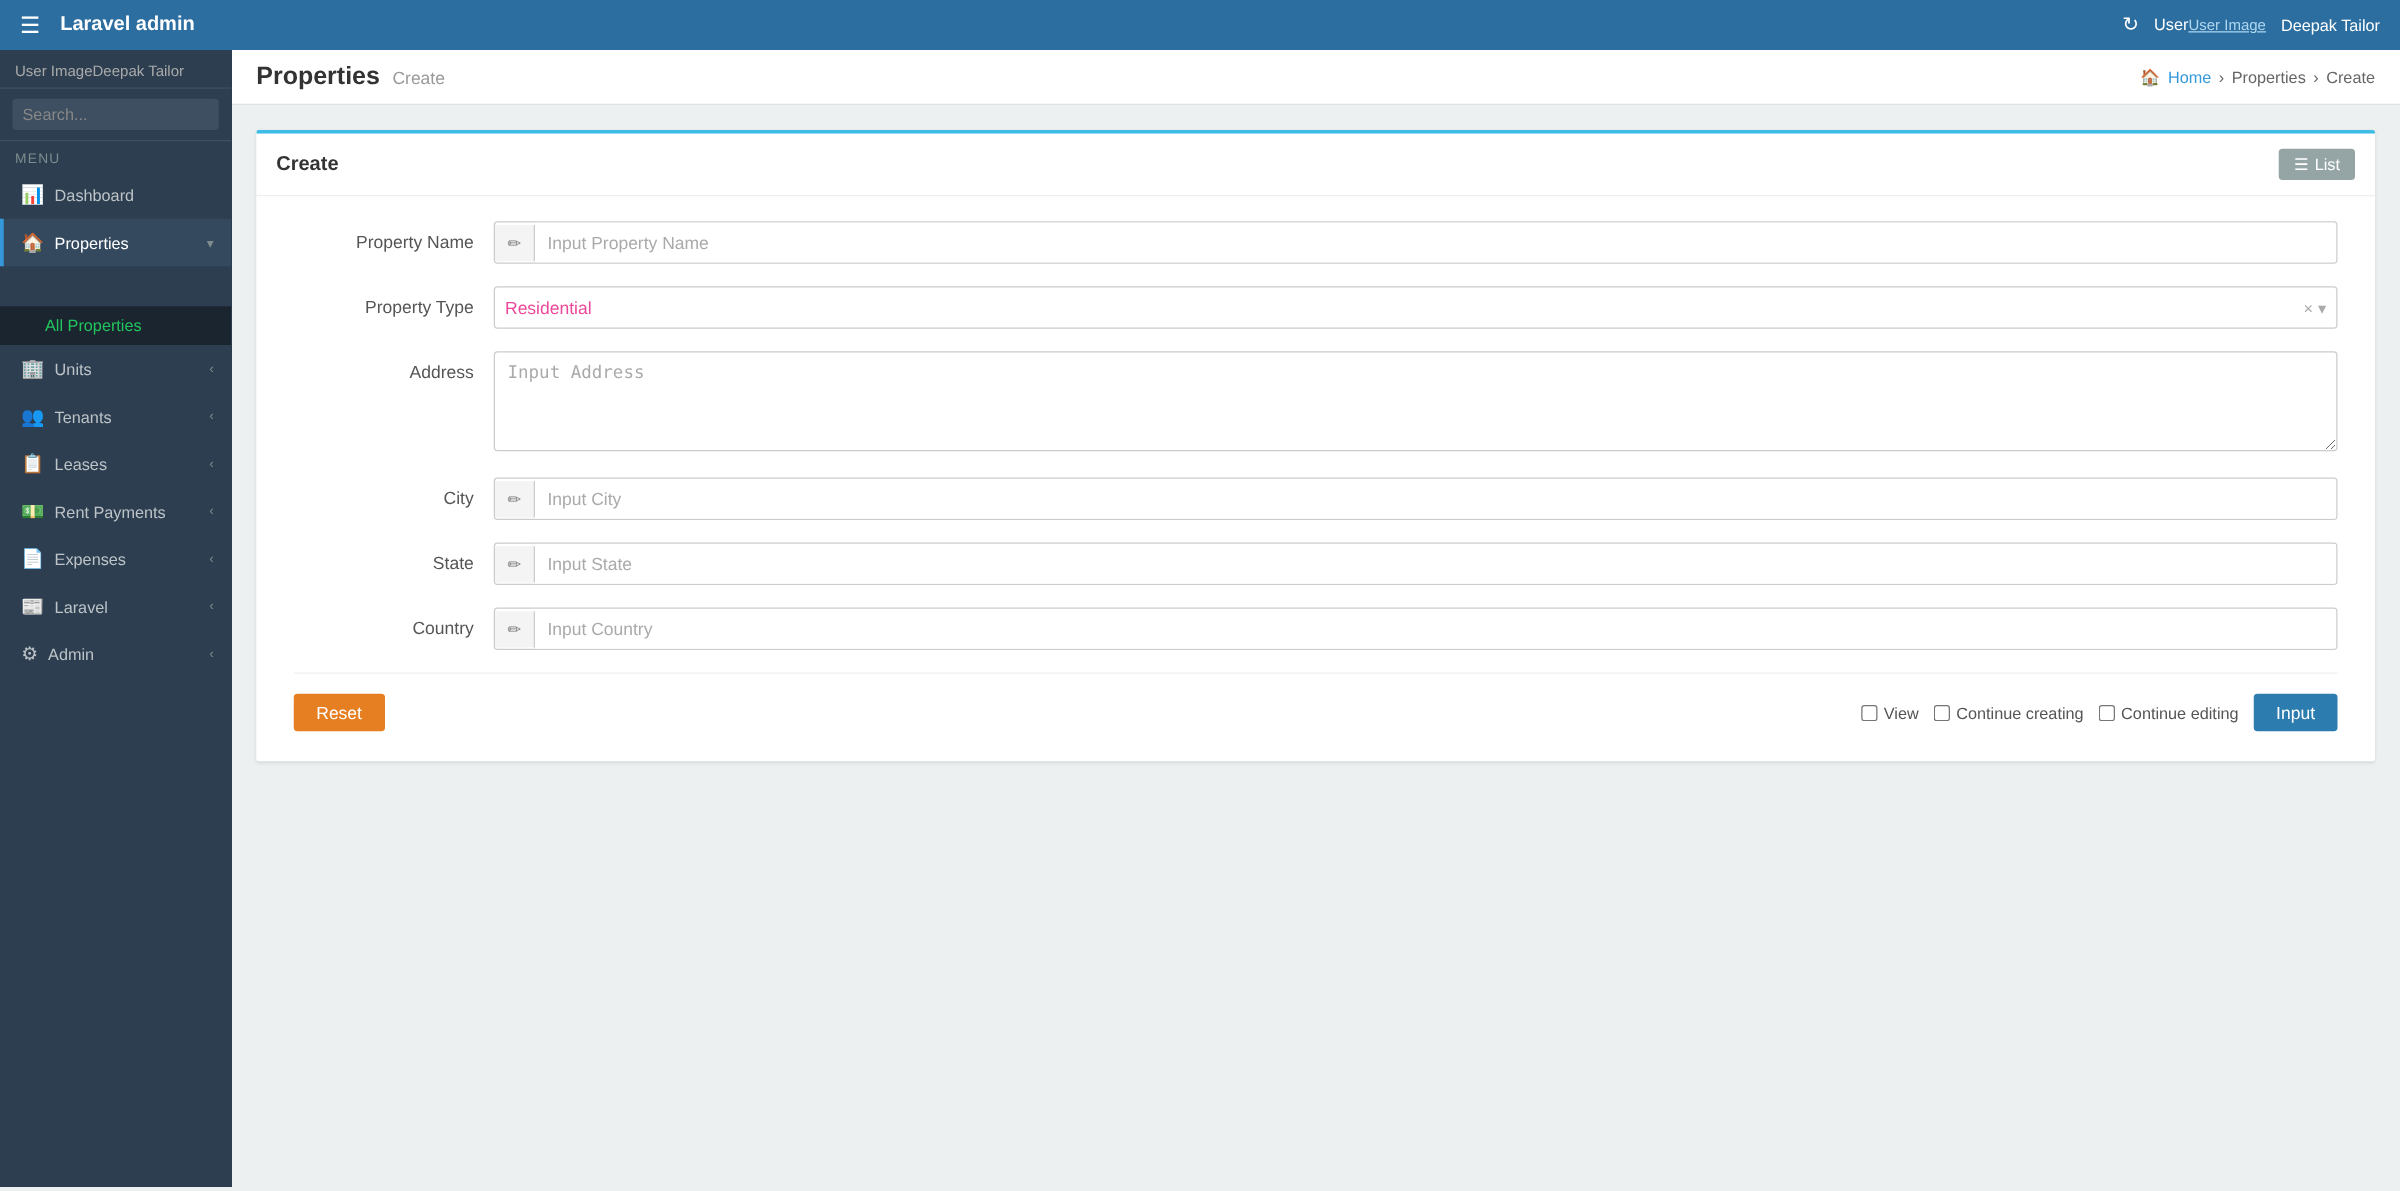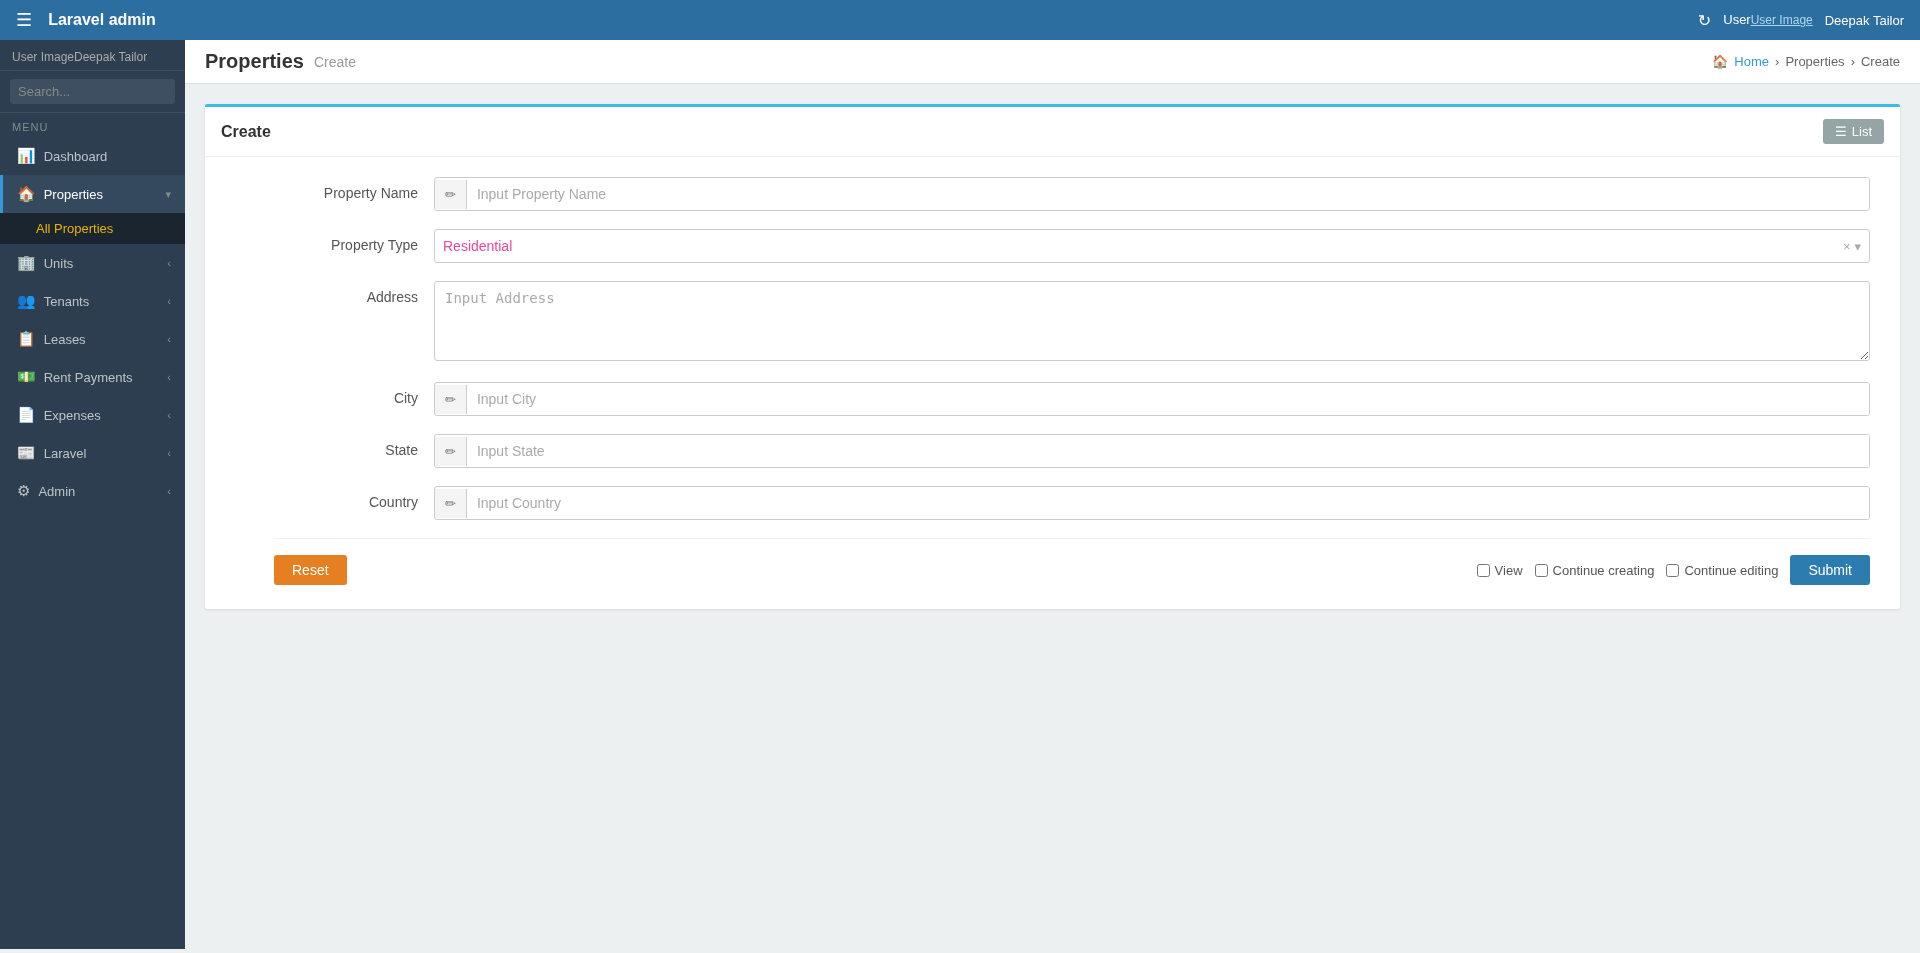--- a/index.html
+++ b/index.html
@@ -80,21 +80,21 @@
     .sidebar-item-left { display: flex; align-items: center; gap: 8px; }
     .sidebar-icon { font-size: 15px; }
     .sidebar-chevron { font-size: 11px; color: #7f8c8d; }
     .sidebar-subitem {
       padding: 8px 14px 8px 36px;
       cursor: pointer;
       color: #bdc3c7;
       font-size: 13px;
       background: #253444;
     }
-    .sidebar-subitem.active { color: #eab308; background: #1a252f; }
+    .sidebar-subitem.active { color: #22c55e; background: #1a252f; margin-top: 32px; }
 
     
     .main {
       margin-left: 185px;
       margin-top: 40px;
       min-height: calc(100vh - 40px);
       display: flex;
       flex-direction: column;
     }
     .page-header {
@@ -137,21 +137,20 @@
       padding: 5px 12px;
       border-radius: 3px;
       cursor: pointer;
       font-size: 13px;
       display: flex;
       align-items: center;
       gap: 5px;
     }
     .card-body {
       padding: 20px 30px;
-      margin-left: 39px;
     }
 
     
     .form-row {
       display: flex;
       align-items: flex-start;
       margin-bottom: 18px;
     }
     .form-label {
       width: 160px;
@@ -476,20 +475,20 @@
               <span>View</span>
             </label>
             <label class="checkbox-group">
               <input type="checkbox" style="">
               <span>Continue creating</span>
             </label>
             <label class="checkbox-group">
               <input type="checkbox" style="">
               <span>Continue editing</span>
             </label>
-            <button class="btn-submit">Submit</button>
+            <button class="btn-submit">Input</button>
           </div>
         </div>
 
       </div>
     </div>
   </div>
 </div>
 
 </body></html>

